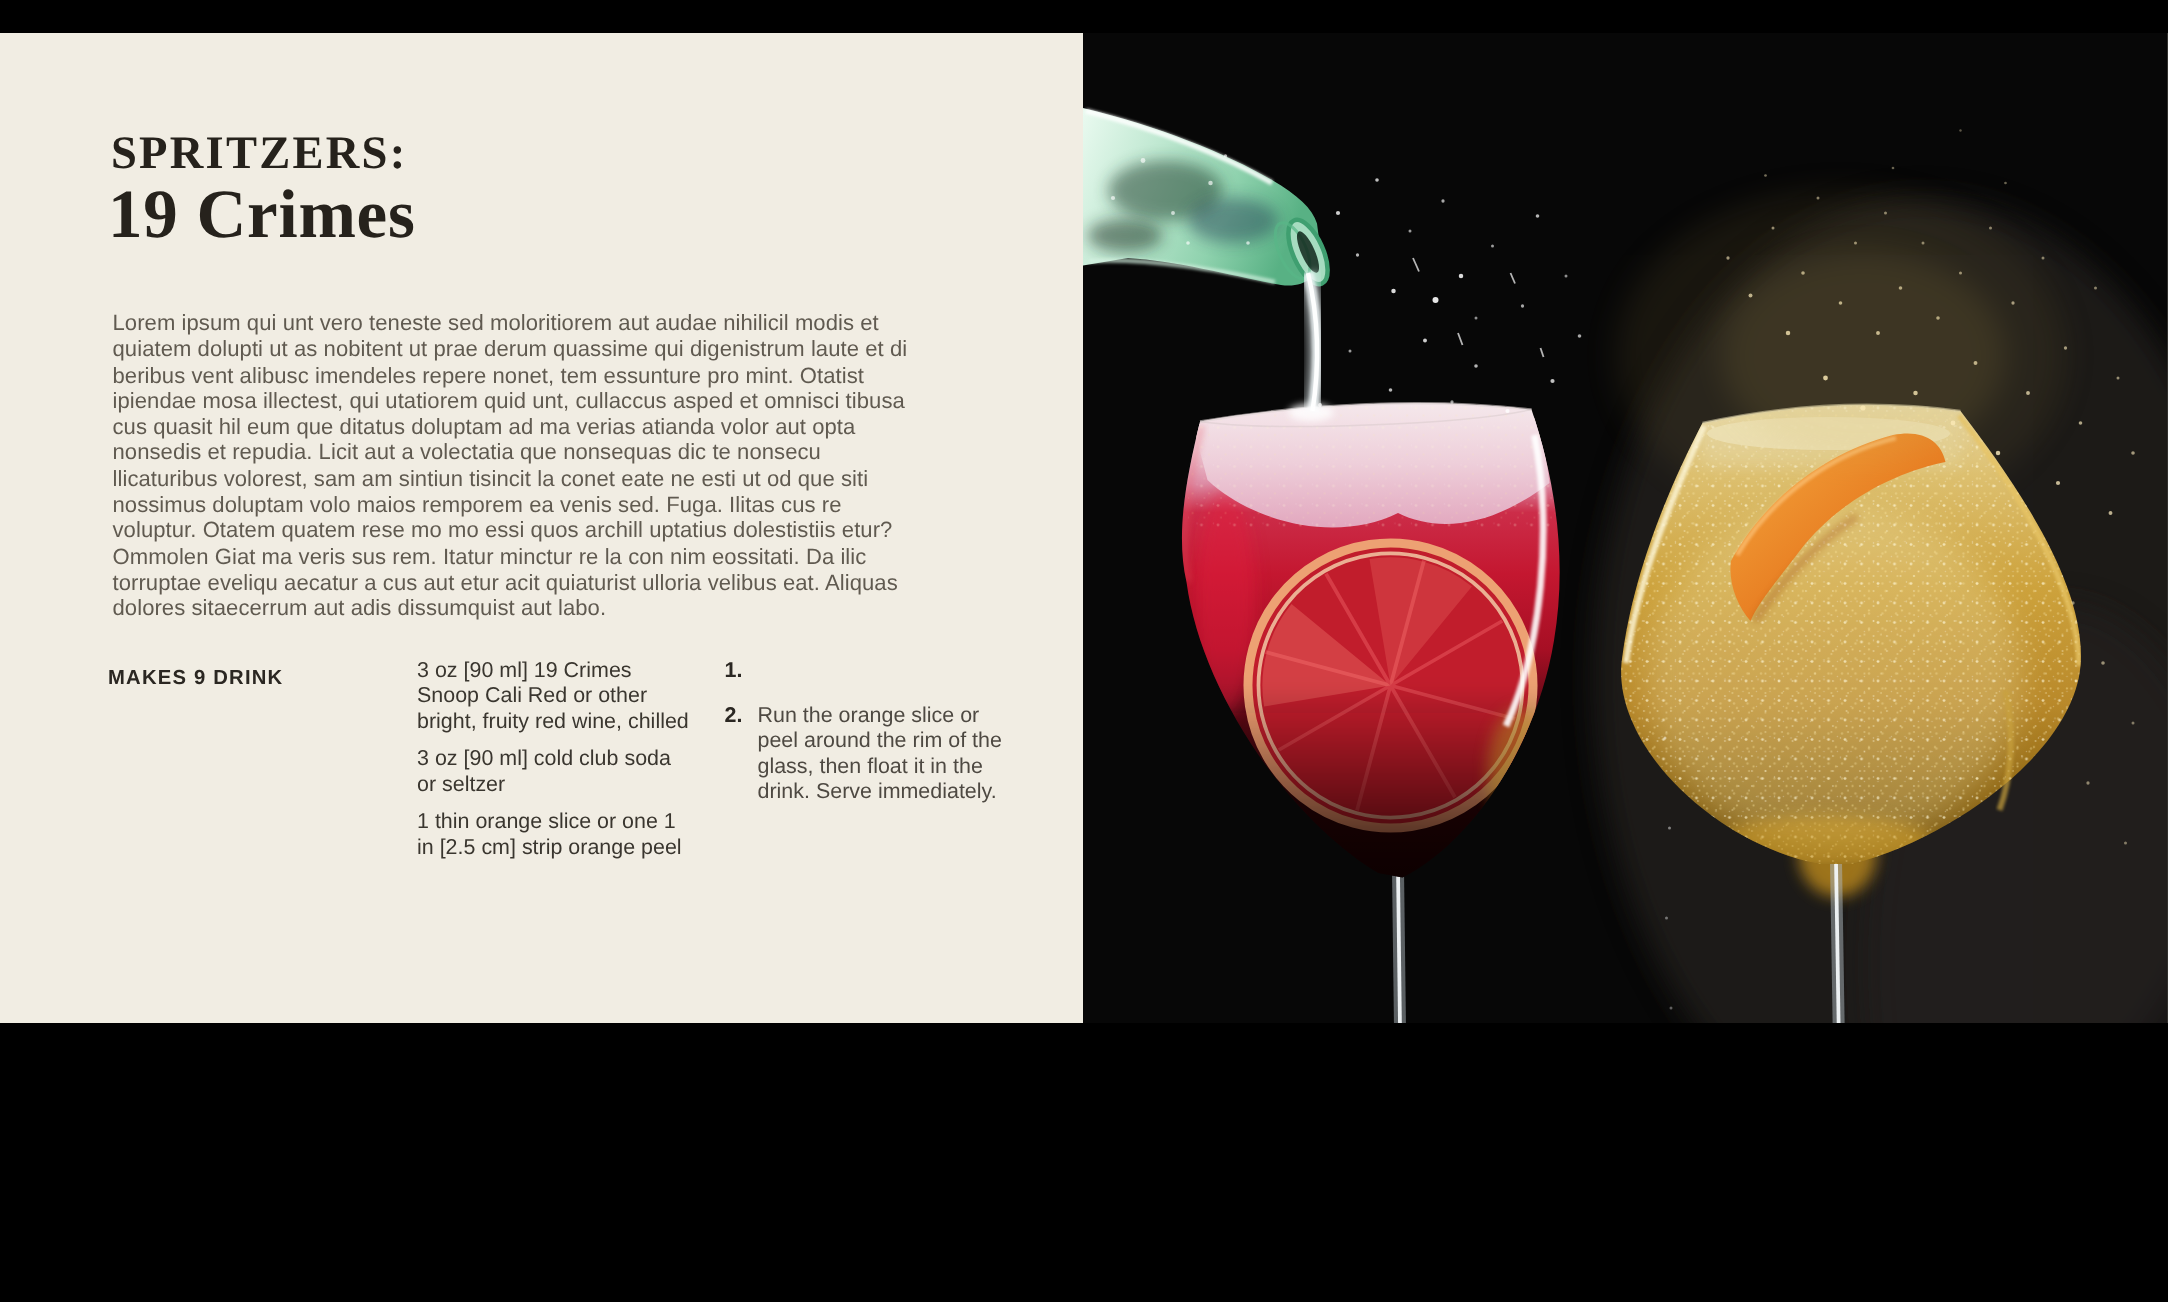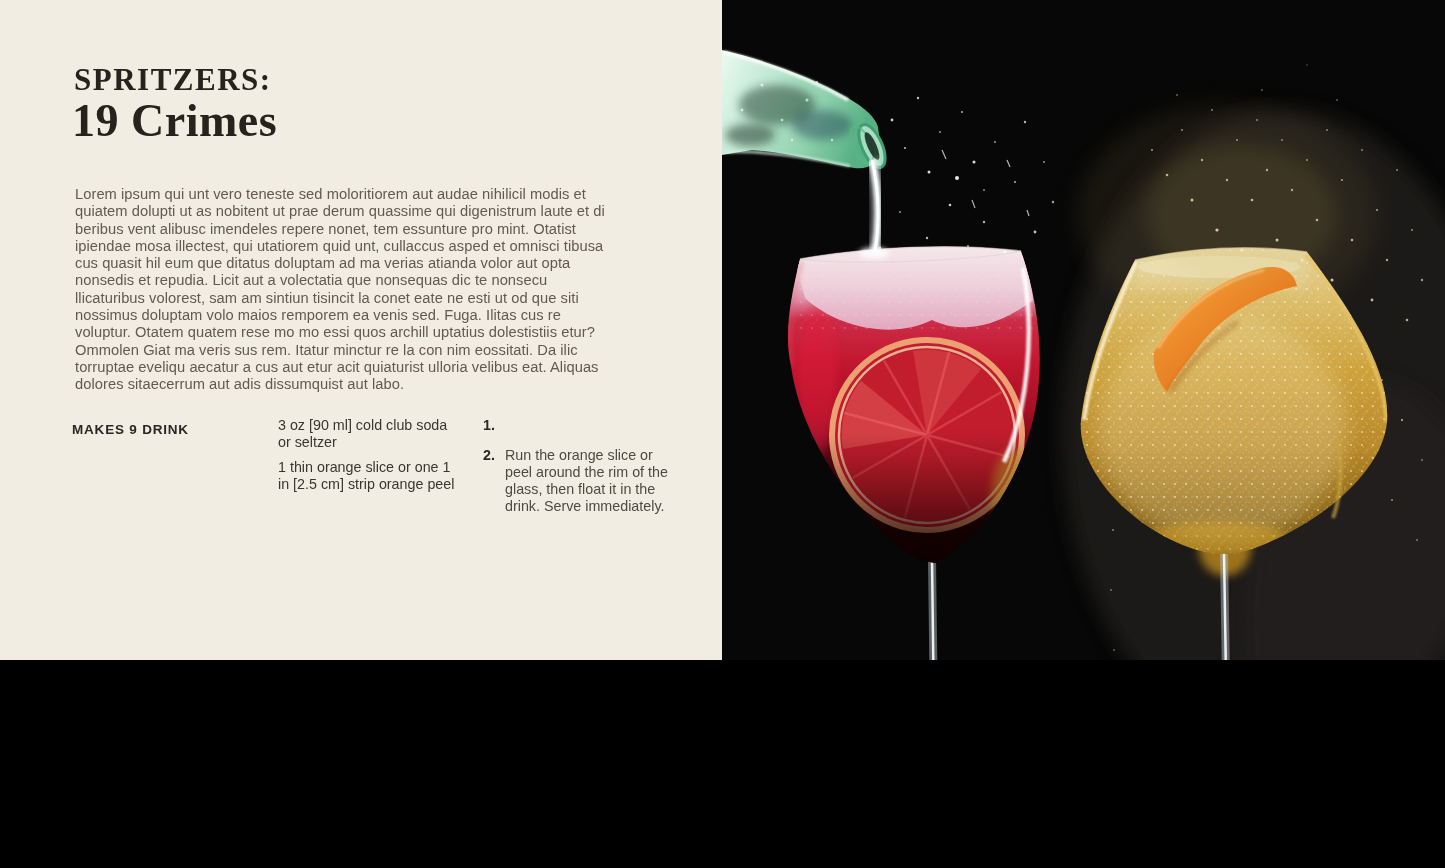--- a/index.html
+++ b/index.html
@@ -2,21 +2,21 @@
 <html style="--page_bg: #f1ede3; --ink_dark: #26221c; --ink_body: #605a50; --ink_recipe: #3a362f; --ink_steps: #4e4942; --footer_ink: #3b372f; --photo_black: #070707; --wine_red: #c41730; --foam_pink: #eecdd8; --spritz_gold: #c59d35; --orange_peel: #e86f1a; --bottle_green: #7cc9a0; --table_blue: #3c4a60;"><head>
 <meta charset="utf-8">
 <style>
   :root{
     --page_bg:#f1ede3; --ink_dark:#26221c; --ink_body:#605a50; --ink_recipe:#3a362f;
     --ink_steps:#4e4942; --footer_ink:#3b372f;
   }
   *{box-sizing:border-box;}
   html,body{margin:0;padding:0;}
   body{width:1445px;height:868px;background:#000;font-family:"Liberation Sans",sans-serif;}
-  .spread{position:relative;width:1445px;height:660px;overflow:hidden;background:var(--page_bg,#f1ede3);}
+  .spread{position:relative;width:1445px;height:660px;overflow:hidden;background:var(--page_bg,#f1ede3);margin-top:22px;}
   .page-left{position:absolute;left:0;top:0;width:722px;height:868px;background:var(--page_bg,#f1ede3);}
   .kicker{position:absolute;left:74px;top:62px;font-family:"Liberation Serif",serif;font-weight:700;
           font-size:31px;letter-spacing:1.5px;color:var(--ink_dark,#26221c);}
   .title{position:absolute;left:72px;top:94px;margin:0;font-family:"Liberation Serif",serif;font-weight:700;
          font-size:46px;letter-spacing:.5px;color:var(--ink_dark,#26221c);}
   .intro{position:absolute;left:75px;top:186px;width:546px;margin:0;font-size:14.7px;line-height:17.3px;
          letter-spacing:.05px;color:var(--ink_body,#605a50);}
   .yield{position:absolute;left:72px;top:422px;font-size:13.5px;font-weight:700;letter-spacing:.8px;
          color:#2b2722;}
   .ingredients{position:absolute;left:278px;top:417px;width:182px;margin:0;padding:0;list-style:none;
@@ -39,20 +39,21 @@
 <div class="spread">
 
   <div class="page-left">
     <div class="kicker">SPRITZERS:</div>
     <h1 class="title">19 Crimes</h1>
     <p class="intro">Lorem ipsum qui unt vero teneste sed moloritiorem aut audae nihilicil modis et quiatem dolupti ut as nobitent ut prae derum quassime qui digenistrum laute et di beribus vent alibusc imendeles repere nonet, tem essunture pro mint. Otatist ipiendae mosa illectest, qui utatiorem quid unt, cullaccus asped et omnisci tibusa cus quasit hil eum que ditatus doluptam ad ma verias atianda volor aut opta nonsedis et repudia. Licit aut a volectatia que nonsequas dic te nonsecu llicaturibus volorest, sam am sintiun tisincit la conet eate ne esti ut od que siti nossimus doluptam volo maios remporem ea venis sed.  Fuga. Ilitas cus re voluptur. Otatem quatem rese mo mo essi quos archill uptatius dolestistiis etur? Ommolen Giat ma veris sus rem. Itatur minctur re la con nim eossitati. Da ilic torruptae eveliqu aecatur a cus aut etur acit quiaturist ulloria velibus eat. Aliquas dolores sitaecerrum aut adis dissumquist aut labo.</p>
 
     <div class="yield">MAKES 9 DRINK</div>
 
     <ul class="ingredients">
+      <li>3 oz [90 ml] 19 Crimes Snoop Cali Red or other bright, fruity red wine, chilled</li>
       <li>3 oz [90 ml] cold club soda or seltzer</li>
       <li>1 thin orange slice or one 1 in [2.5 cm] strip orange peel</li>
     </ul>
 
     <ol class="steps">
       <li>
         <span class="num">1.</span>
       </li>
       <li>
         <span class="num">2.</span>

